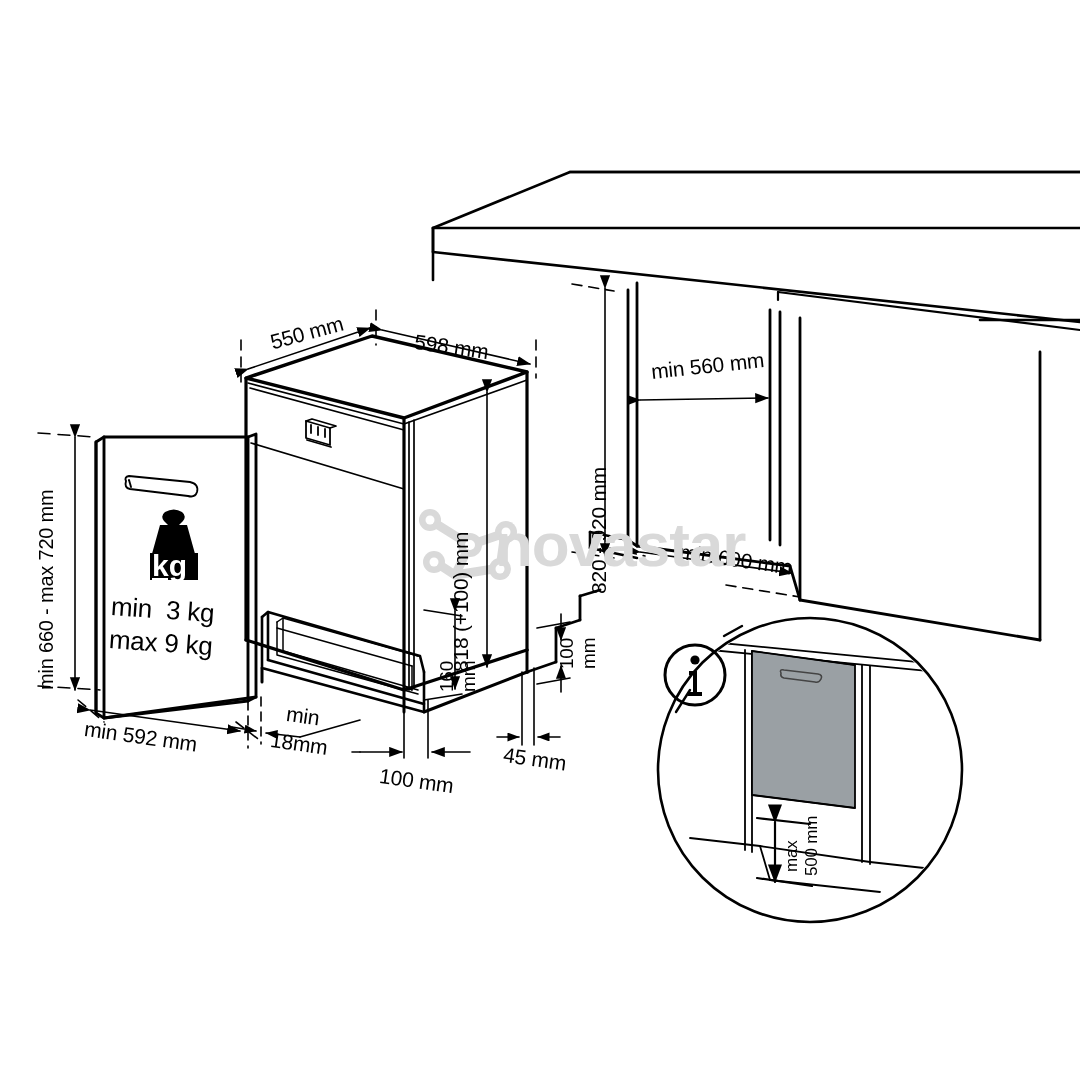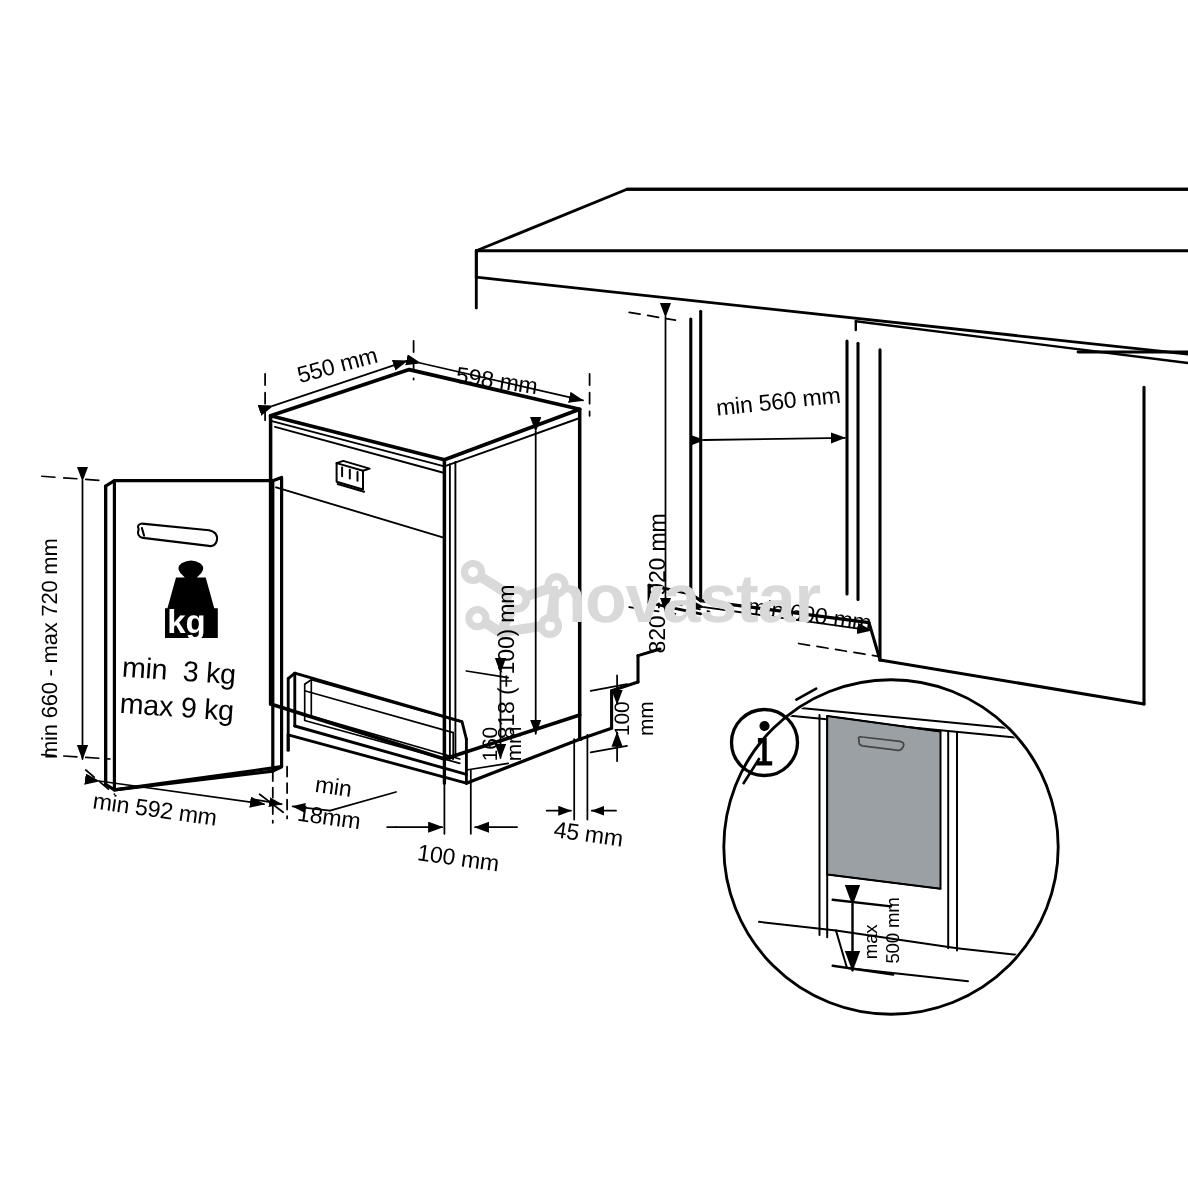--- a/index.html
+++ b/index.html
@@ -331,21 +331,21 @@
   </g>
 </svg>
 
 <div class="lbl" style="left:36px;top:690px;font-size:20px;transform:rotate(-90deg);transform-origin:0 0;">min 660 - max 720 mm</div>
 
 <div class="lbl" style="left:86px;top:718px;font-size:21px;transform:rotate(8deg);transform-origin:0 0;">min 592 mm</div>
 
 <div class="lbl" style="left:288px;top:703px;font-size:21px;transform:rotate(8deg);transform-origin:0 0;">min</div>
 <div class="lbl" style="left:272px;top:729px;font-size:21px;transform:rotate(8deg);transform-origin:0 0;">18mm</div>
 
-<div class="kgbox" style="left:152px;top:549px;font-size:30px;">kg</div>
+<div class="kgbox" style="left:152px;top:549px;font-size:30px;text-decoration:underline;">kg</div>
 
 <div class="lbl" style="left:112px;top:592px;font-size:26px;transform:rotate(4deg);transform-origin:0 0;">min  3 kg</div>
 <div class="lbl" style="left:110px;top:625px;font-size:26px;transform:rotate(4deg);transform-origin:0 0;">max 9 kg</div>
 
 <div class="lbl" style="left:268px;top:332px;font-size:21px;transform:rotate(-15deg);transform-origin:0 0;">550 mm</div>
 
 <div class="lbl" style="left:416px;top:331px;font-size:21px;transform:rotate(8deg);transform-origin:0 0;">598 mm</div>
 
 <div class="lbl" style="left:450px;top:672px;font-size:21px;transform:rotate(-90deg);transform-origin:0 0;">818 (+100) mm</div>
 

